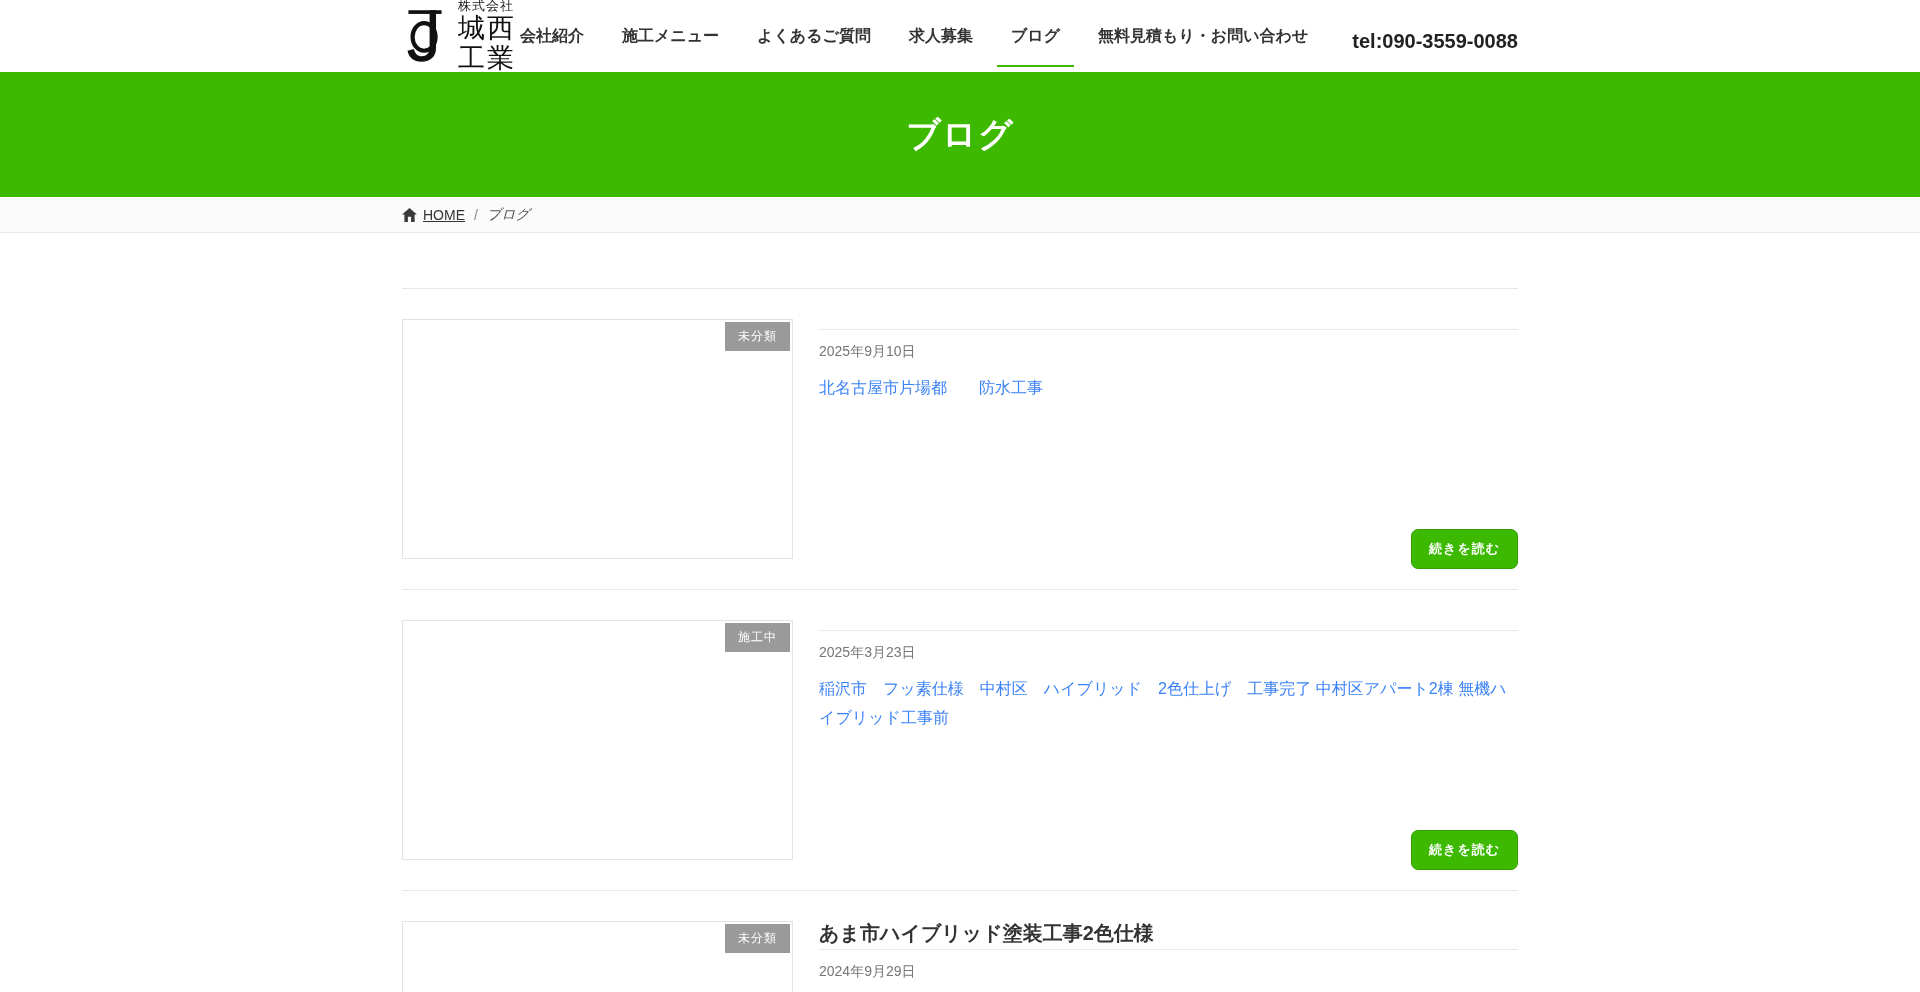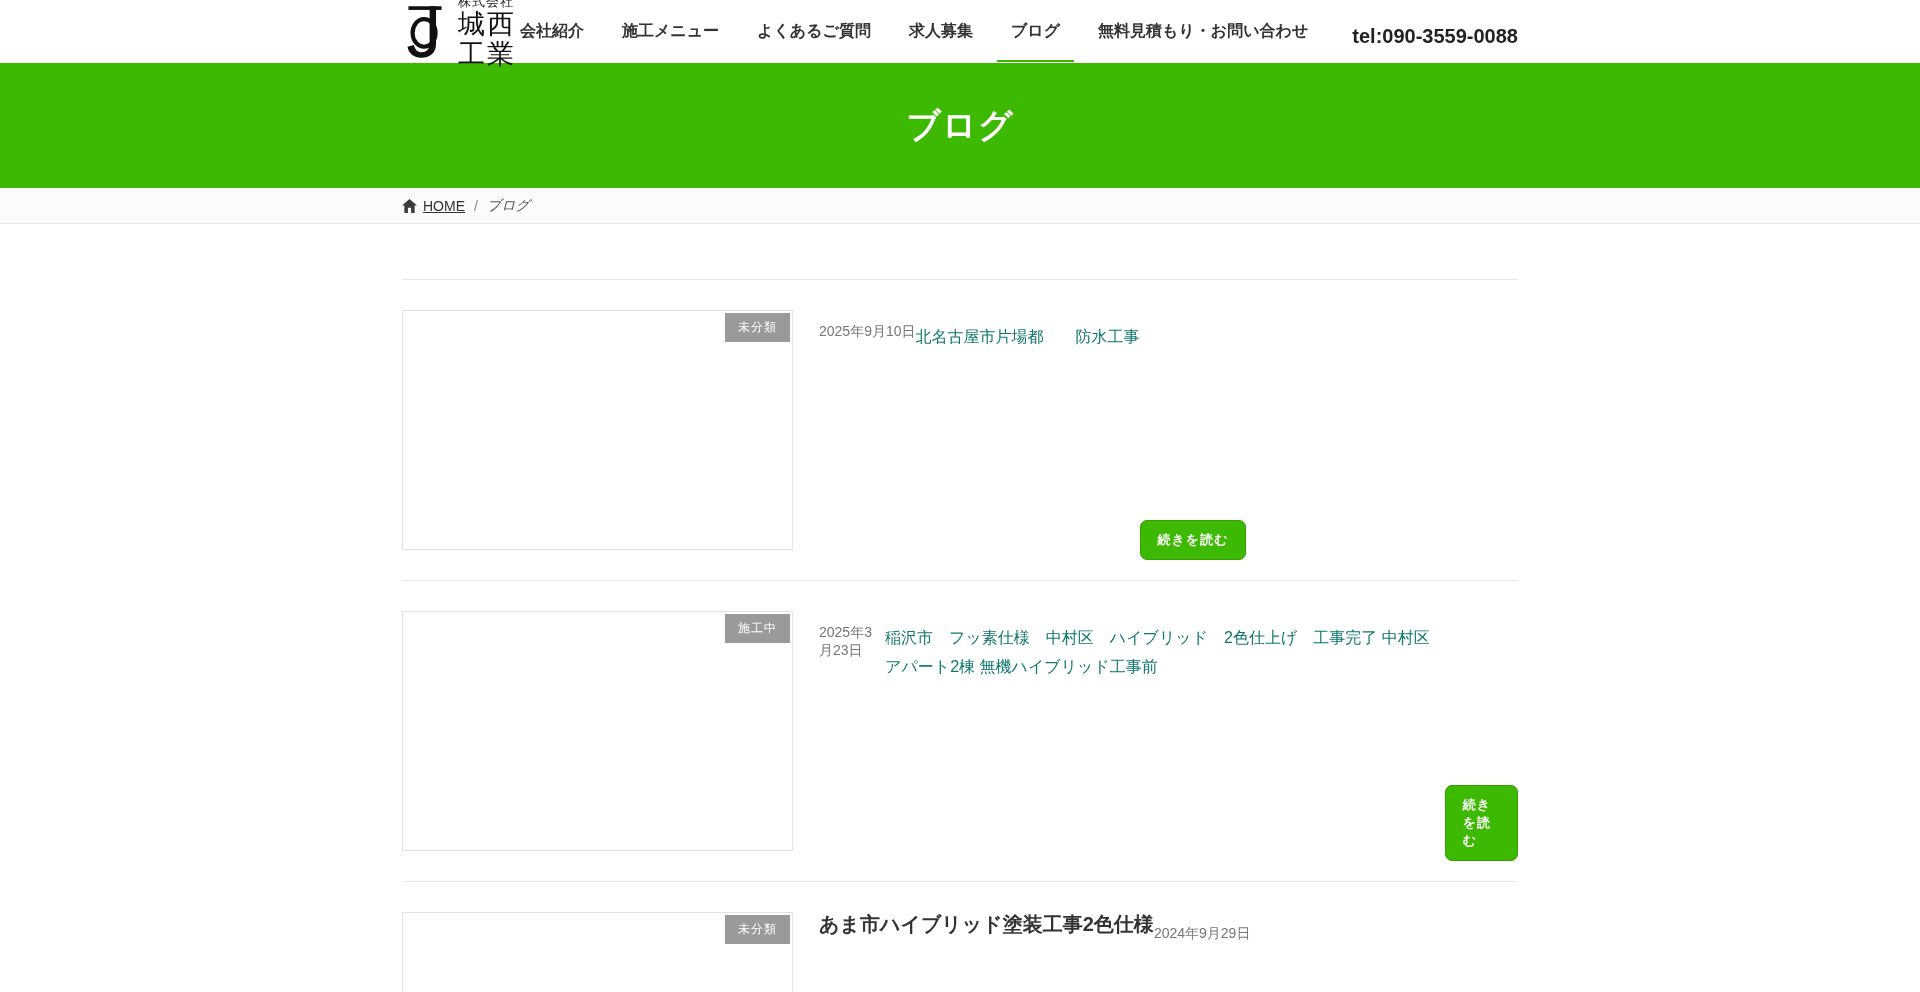--- a/index.html
+++ b/index.html
@@ -1,20 +1,20 @@
 <!DOCTYPE html>
 <html lang="ja"><head>
 <meta charset="utf-8">
 <style>
   * { box-sizing: border-box; margin: 0; padding: 0; }
   html,body { width: 1920px; height: 992px; overflow: hidden; background: #fff;
     font-family: "Liberation Sans", "DejaVu Sans", sans-serif; }
 
   
-  .site-header { height: 63px; background: #fff; }
+  .site-header { height: 72px; background: #fff; }
   .header-inner { width: 1116px; margin: 0 auto; height: 100%;
     display: flex; align-items: center; }
   .logo { display: flex; align-items: center; gap: 10px; cursor: pointer; }
   .logo-mark { width: 46px; height: 56px; display: block; }
   .logo-text { display: flex; flex-direction: column; line-height: 1.1; }
   .logo-small { font-size: 13px; color: #222; letter-spacing: 1px; }
   .logo-name { font-size: 27px; color: #111; letter-spacing: 2px;
     font-family: "DejaVu Serif", "Liberation Serif", serif; font-weight: 500; }
 
   .main-nav { display: flex; align-items: flex-end; margin-left: auto; gap: 38px; }
@@ -43,26 +43,26 @@
   .home-icon svg { display: block; }
 
   
   .post-list { width: 1116px; margin: 0 auto; padding-top: 55px; }
   .post { border-top: 1px solid var(--line); padding: 30px 0 20px;
     display: flex; gap: 26px; }
   .thumb { width: 391px; height: 240px; background: #fff;
     border: 1px solid #e3e3e3; position: relative; flex-shrink: 0; cursor: pointer; }
   .badge { position: absolute; top: 2px; right: 2px; background: #9a9a9a;
     color: #fff; font-size: 12px; padding: 6px 13px; letter-spacing: 1px; }
-  .post-body { flex: 1; display: flex; flex-direction: row; min-height: 250px; }
+  .post-body { flex: 1; display: flex; flex-direction: column; min-height: 250px; }
   .post-title { font-size: 20px; font-weight: bold; color: #333;
     padding-bottom: 4px; border-bottom: 1px solid var(--line); line-height: 1.2; cursor: pointer; }
   .post-title:empty { padding-bottom: 10px; }
   .post-date { font-size: 14px; color: #767676; margin-top: 13px; }
-  .post-excerpt { font-size: 16px; color: #0f766e; line-height: 1.8; margin-top: 13px;
+  .post-excerpt { font-size: 16px; color: #3b82f6; line-height: 1.8; margin-top: 13px;
     white-space: pre-wrap; }
   .more-wrap { margin-top: auto; align-self: flex-end; }
   .more-btn { display: inline-block; background: var(--accent);
     border: 1px solid var(--accent-dark); color: #fff; font-size: 13px;
     font-weight: bold; padding: 10px 17px; border-radius: 7px; cursor: pointer;
     letter-spacing: 1px; }
   .more-btn:empty { display: none; }
 </style>
 </head>
 <body>

